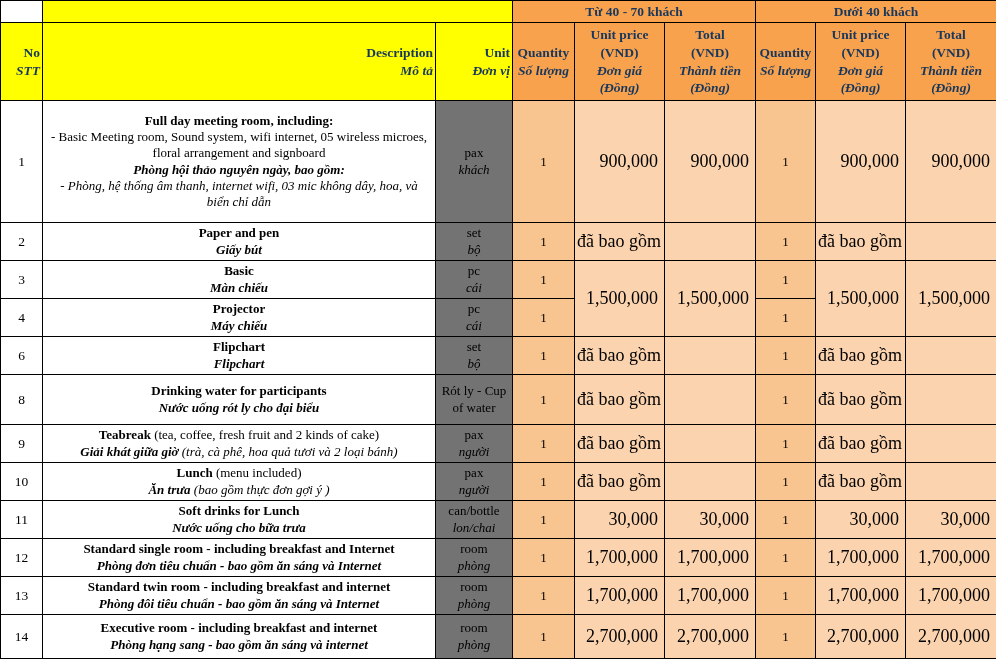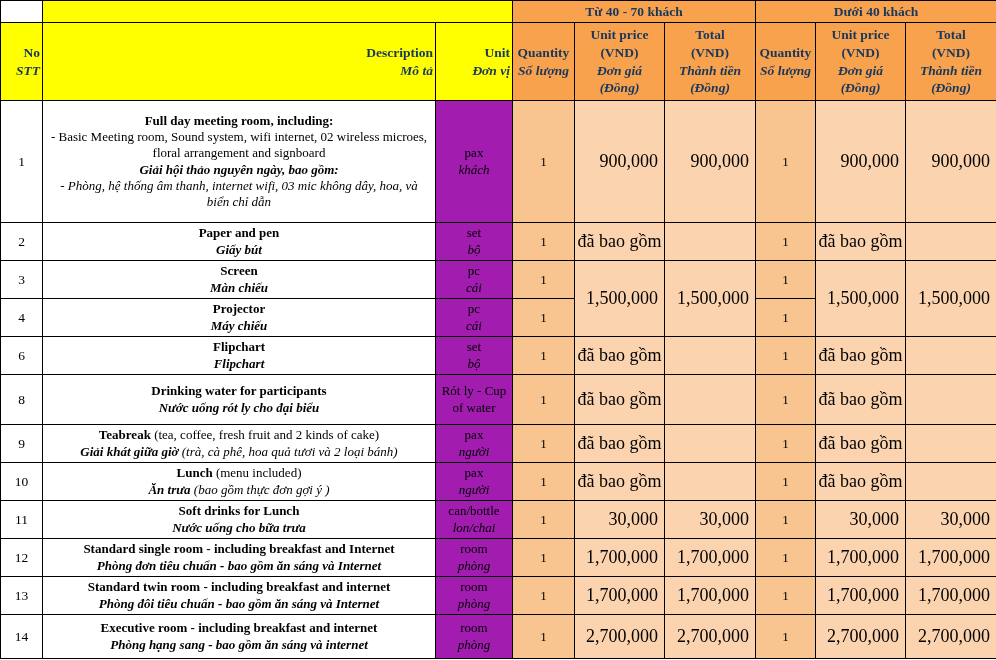--- a/index.html
+++ b/index.html
@@ -40,25 +40,25 @@
   .grp{background:var(--orange);height:22px;font-size:13.5px;}
   .h-yellow{background:var(--yellow);text-align:right;}
   .h-orange{background:var(--orange);}
   .hdr-row2{height:78px;}
   .ln{line-height:1.25;}
   thead .ln{line-height:1.3;}
   .b{font-weight:bold;}
   .i{font-style:italic;}
   .c-no{text-align:center;background:#fff;font-size:13.5px;}
   .c-desc{background:#fff;padding:2px 5px;font-size:13px;text-align:center;}
-  .c-unit{background:#a21caf;text-align:center;font-size:13px;}
+  .c-unit{background:#737373;text-align:center;font-size:13px;}
   .c-qty{background:var(--peachQty);text-align:center;font-size:13px;}
   .c-val{background:var(--peachVal);font-size:18px;}
   .c-val.num{text-align:right;padding-right:6px;}
-  .c-val.txt{text-align:center;}
+  .c-val.txt{}
 </style>
 </head>
 <body>
 
 <div>
   <table>
     <colgroup>
       <col style="width:42px">
       <col style="width:393px">
       <col style="width:77px">
@@ -121,22 +121,22 @@
             <div class="ln"><span class="b i">Thành tiền</span></div>
             <div class="ln"><span class="b i">(Đồng)</span></div>
           </th>
         </tr>
       </thead>
     <tbody>
         <tr style="height: 122px;">
           <td class="c-no">1</td>
           <td class="c-desc">
             <div class="ln"><span class="b">Full day meeting room, including:</span></div>
-            <div class="ln"><span class="">- Basic Meeting room, Sound system, wifi internet, 02 wireless microes, floral arrangement and signboard</span></div>
-            <div class="ln"><span class="b i">Giải hội thảo nguyên ngày, bao gồm:</span></div>
+            <div class="ln"><span class="">- Basic Meeting room, Sound system, wifi internet, 05 wireless microes, floral arrangement and signboard</span></div>
+            <div class="ln"><span class="b i">Phòng hội thảo nguyên ngày, bao gồm:</span></div>
             <div class="ln"><span class="i">- Phòng, hệ thống âm thanh, internet wifi, 03 mic không dây, hoa, và biển chỉ dẫn</span></div>
           </td>
           <td class="c-unit">
             <div class="ln"><span class="">pax</span></div>
             <div class="ln"><span class="i">khách</span></div>
           </td>
           <td class="c-qty">1</td>
           <td class="c-val num">900,000</td>
           <td class="c-val num">900,000</td>
           <td class="c-qty">1</td>
@@ -156,21 +156,21 @@
           <td class="c-qty">1</td>
           <td class="c-val txt">đã bao gồm</td>
           <td class="c-val txt"></td>
           <td class="c-qty">1</td>
           <td class="c-val txt">đã bao gồm</td>
           <td class="c-val txt"></td>
         </tr>
         <tr style="height: 38px;">
           <td class="c-no">3</td>
           <td class="c-desc">
-            <div class="ln"><span class="b">Screen</span></div>
+            <div class="ln"><span class="b">Basic</span></div>
             <div class="ln"><span class="b i">Màn chiếu</span></div>
           </td>
           <td class="c-unit">
             <div class="ln"><span class="">pc</span></div>
             <div class="ln"><span class="i">cái</span></div>
           </td>
           <td class="c-qty">1</td>
           <td class="c-val num" rowspan="2">1,500,000</td>
           <td class="c-val num" rowspan="2">1,500,000</td>
           <td class="c-qty">1</td>

